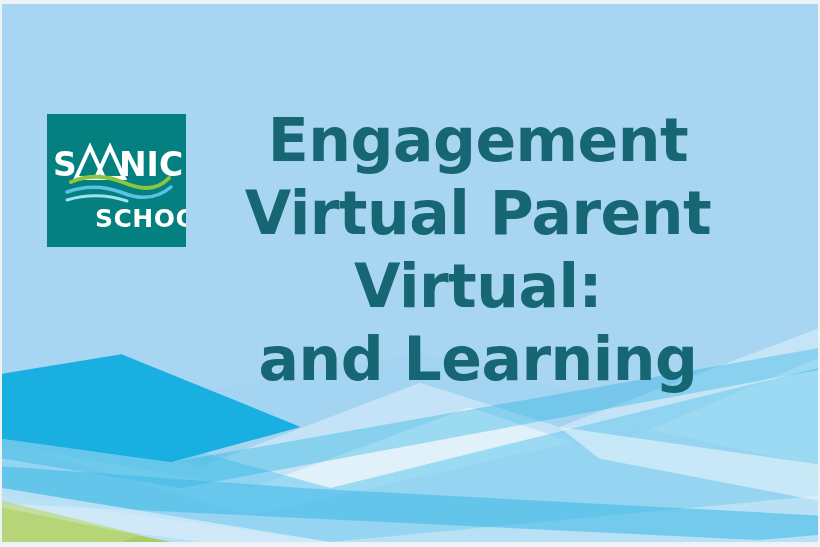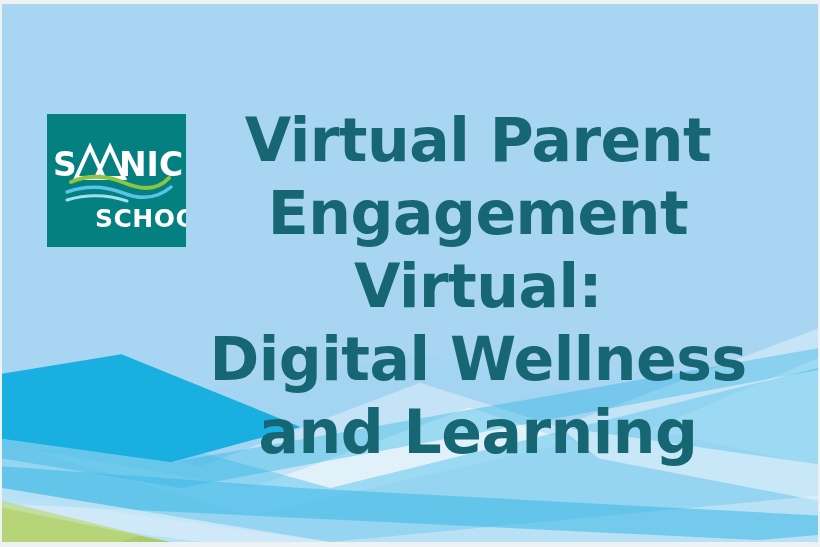--- a/index.html
+++ b/index.html
@@ -118,20 +118,19 @@
       <path d="M24 68 Q50 57 78 69 T122 64" fill="none" stroke="#8cc63f" stroke-width="4" stroke-linecap="round"></path>
 
       <path d="M20 78 Q48 68 76 79 T124 73" fill="none" stroke="#5bc2e7" stroke-width="3.5" stroke-linecap="round"></path>
       <path d="M20 86 Q50 77 80 87" fill="none" stroke="#9fe0f2" stroke-width="3" stroke-linecap="round"></path>
 
       <text x="48" y="113" font-family="DejaVu Sans, sans-serif" font-size="25" font-weight="bold" fill="#ffffff" letter-spacing="0.5">SCHOOLS</text>
     </svg>
   </div>
 
   <div class="title-block">
+    <span class="title-line">Engagement</span>
     <span class="title-line">Virtual Parent</span>
-    <span class="title-line">Engagement</span>
     <span class="title-line">Virtual:</span>
-    <span class="title-line">Digital Wellness</span>
     <span class="title-line">and Learning</span>
   </div>
 
 </div>
 
 </body></html>

